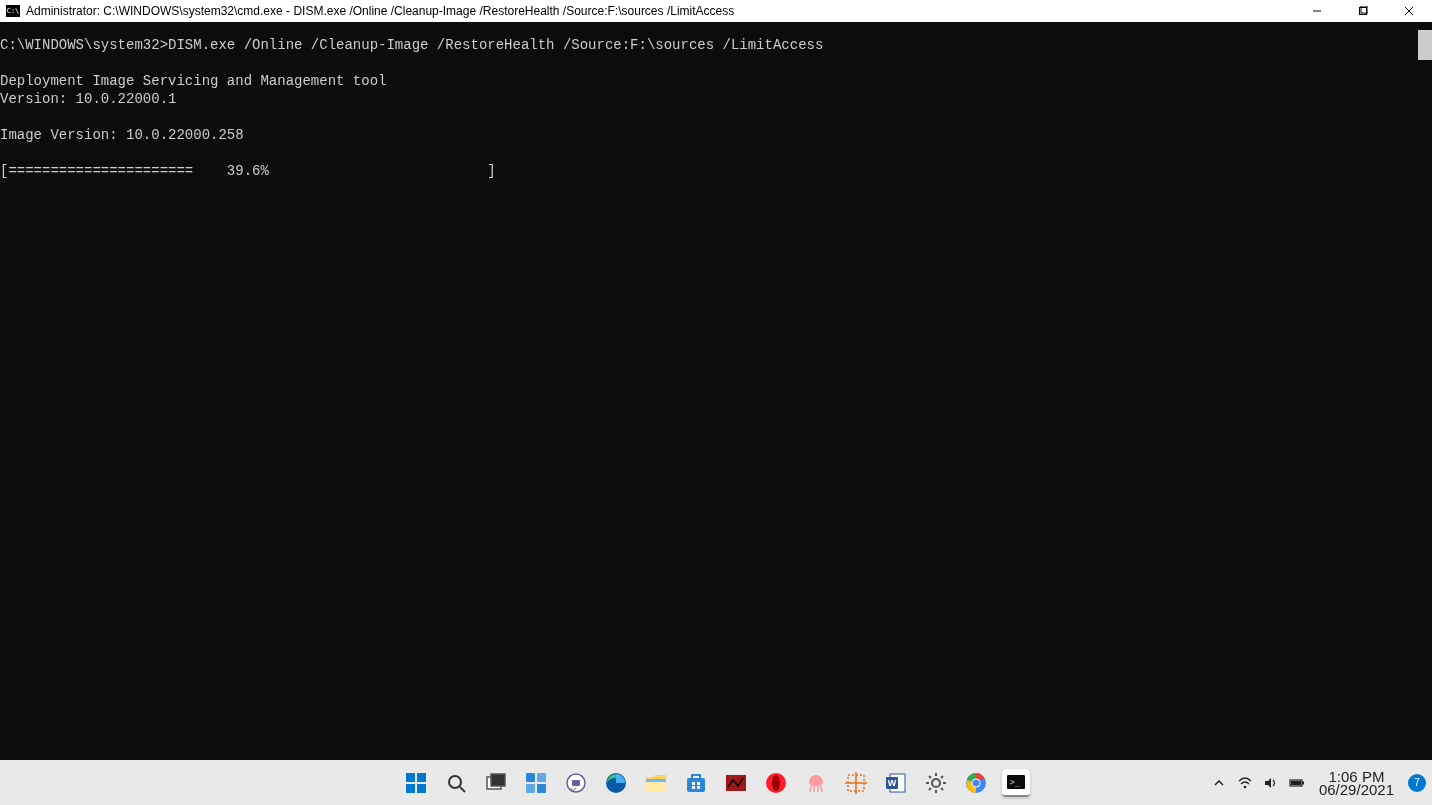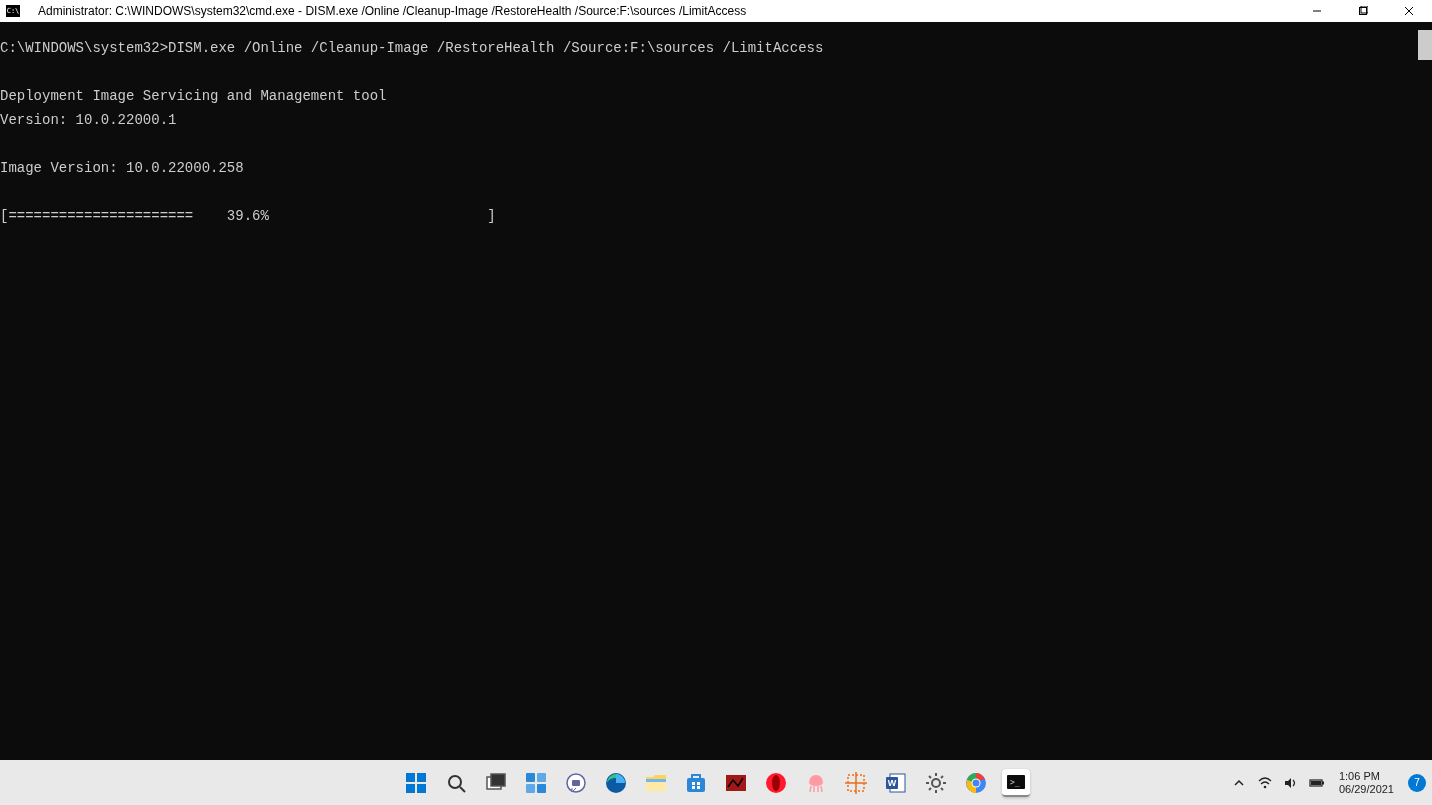--- a/index.html
+++ b/index.html
@@ -27,21 +27,21 @@
       height: 12px;
       background: #000;
       color: #fff;
       font-size: 7px;
       display: inline-flex;
       align-items: center;
       justify-content: center;
       margin-right: 6px;
       font-family: monospace;
     }
-    .titlebar .title-text { white-space: nowrap; margin-left: 12px; }
+    .titlebar .title-text { white-space: nowrap; }
     .window-controls {
       position: absolute;
       right: 0;
       top: 0;
       height: 22px;
       display: flex;
     }
     .window-controls .ctrl {
       width: 46px;
       height: 22px;
@@ -60,21 +60,21 @@
       right: 0;
       bottom: 45px;
       background: #0c0c0c;
     }
     .terminal {
       width: calc(100% - 14px);
       height: 100%;
       padding: 14px 0 1px 0;
       font-family: Consolas, "Courier New", monospace;
       font-size: 14px;
-      line-height: 24px;
+      line-height: 18px;
       color: #cccccc;
       white-space: pre;
       overflow: hidden;
     }
     .scrollbar {
       position: absolute;
       right: 0;
       top: 8px;
       width: 14px;
       height: 30px;
@@ -122,22 +122,22 @@
       font-size: 11px;
       color: #222;
     }
     .systray .sys-icon {
       width: 16px; height: 16px;
       display: flex; align-items: center; justify-content: center;
     }
     .clock {
       display: flex;
       flex-direction: column;
-      align-items: flex-start;
-      font-size: 11px;
+      align-items: center;
+      font-size: 15px;
       line-height: 13px;
       margin-left: 4px;
     }
     .notif-badge {
       width: 18px; height: 18px;
       background: #0078d4;
       color: #fff;
       border-radius: 50%;
       font-size: 10px;
       display: flex; align-items: center; justify-content: center;

